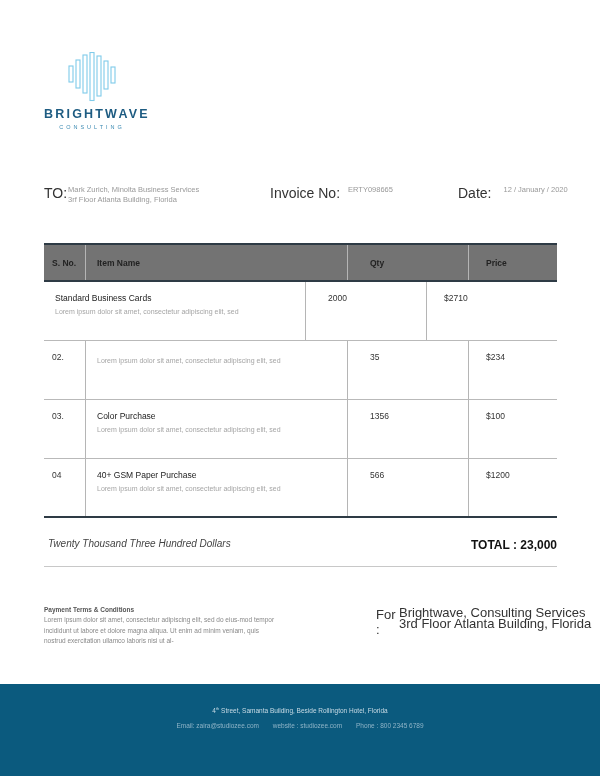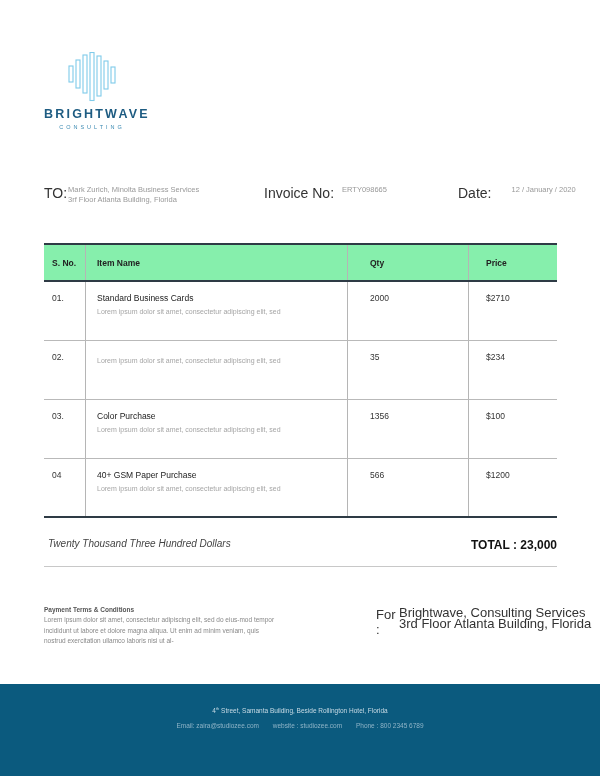--- a/index.html
+++ b/index.html
@@ -9,25 +9,25 @@
     .logo { position: absolute; left: 44px; top: 52px; width: 100px; }
     .logo-mark { position: absolute; left: 24px; top: 0; width: 50px; height: 50px; }
     .logo-name { position: absolute; left: 0; top: 55px; width: 96px; text-align: center; font-size: 12.5px; font-weight: bold; letter-spacing: 2.2px; color: #1e5c82; white-space: nowrap; }
     .logo-sub { position: absolute; left: 0; top: 72px; width: 96px; text-align: center; font-size: 5.5px; letter-spacing: 3px; color: #3d8bb3; white-space: nowrap; }
 
     .meta { position: absolute; top: 185px; font-size: 8px; }
     .meta-label { font-size: 14px; color: #333; }
     .meta-value { color: #999; font-size: 7.5px; line-height: 10px; }
     .to-block { left: 44px; display: flex; }
     .to-block .meta-label { width: 24px; }
-    .inv-block { left: 264px; display: flex; gap: 8px; }
-    .date-block { left: 458px; display: flex; gap: 20px; }
+    .inv-block { left: 270px; display: flex; gap: 8px; }
+    .date-block { left: 458px; display: flex; gap: 12px; }
 
     .table { position: absolute; left: 44px; top: 243px; width: 513px; }
-    .thead { height: 39px; background: #86efac; border-top: 2px solid #2e3b45; border-bottom: 2px solid #2e3b45; display: flex; }
+    .thead { height: 39px; background: #737373; border-top: 2px solid #2e3b45; border-bottom: 2px solid #2e3b45; display: flex; }
     .th { font-size: 8.5px; font-weight: bold; color: #222; display: flex; align-items: center; height: 100%; }
     .col1 { width: 42px; padding-left: 8px; border-right: 1px solid #b5b5b5; }
     .col2 { width: 262px; padding-left: 11px; border-right: 1px solid #b5b5b5; }
     .col3 { width: 121px; padding-left: 22px; border-right: 1px solid #b5b5b5; }
     .col4 { width: 88px; padding-left: 17px; }
     .tr { height: 59px; display: flex; border-bottom: 1px solid #b9b9b9; }
     .tr.last { border-bottom: 2px solid #2e3b45; justify-content: center; }
     .td { font-size: 8.5px; color: #333; padding-top: 11px; height: 100%; }
     .item-name { font-size: 8.5px; color: #222; }
     .item-desc { font-size: 7px; color: #a5a5a5; margin-top: 5px; }
@@ -89,21 +89,20 @@
 
 <div class="table">
   <div class="thead">
     <div class="th col1">S. No.</div>
     <div class="th col2">Item Name</div>
     <div class="th col3">Qty</div>
     <div class="th col4">Price</div>
   </div>
 
   <div class="tr">
-    <div class="td col1">01.</div>
     <div class="td col2">
       <div class="item-name">Standard Business Cards</div>
       <div class="item-desc">Lorem ipsum dolor sit amet, consectetur adipiscing elit, sed</div>
     </div>
     <div class="td col3">2000</div>
     <div class="td col4">$2710</div>
   </div>
 
   <div class="tr">
     <div class="td col1">02.</div>

